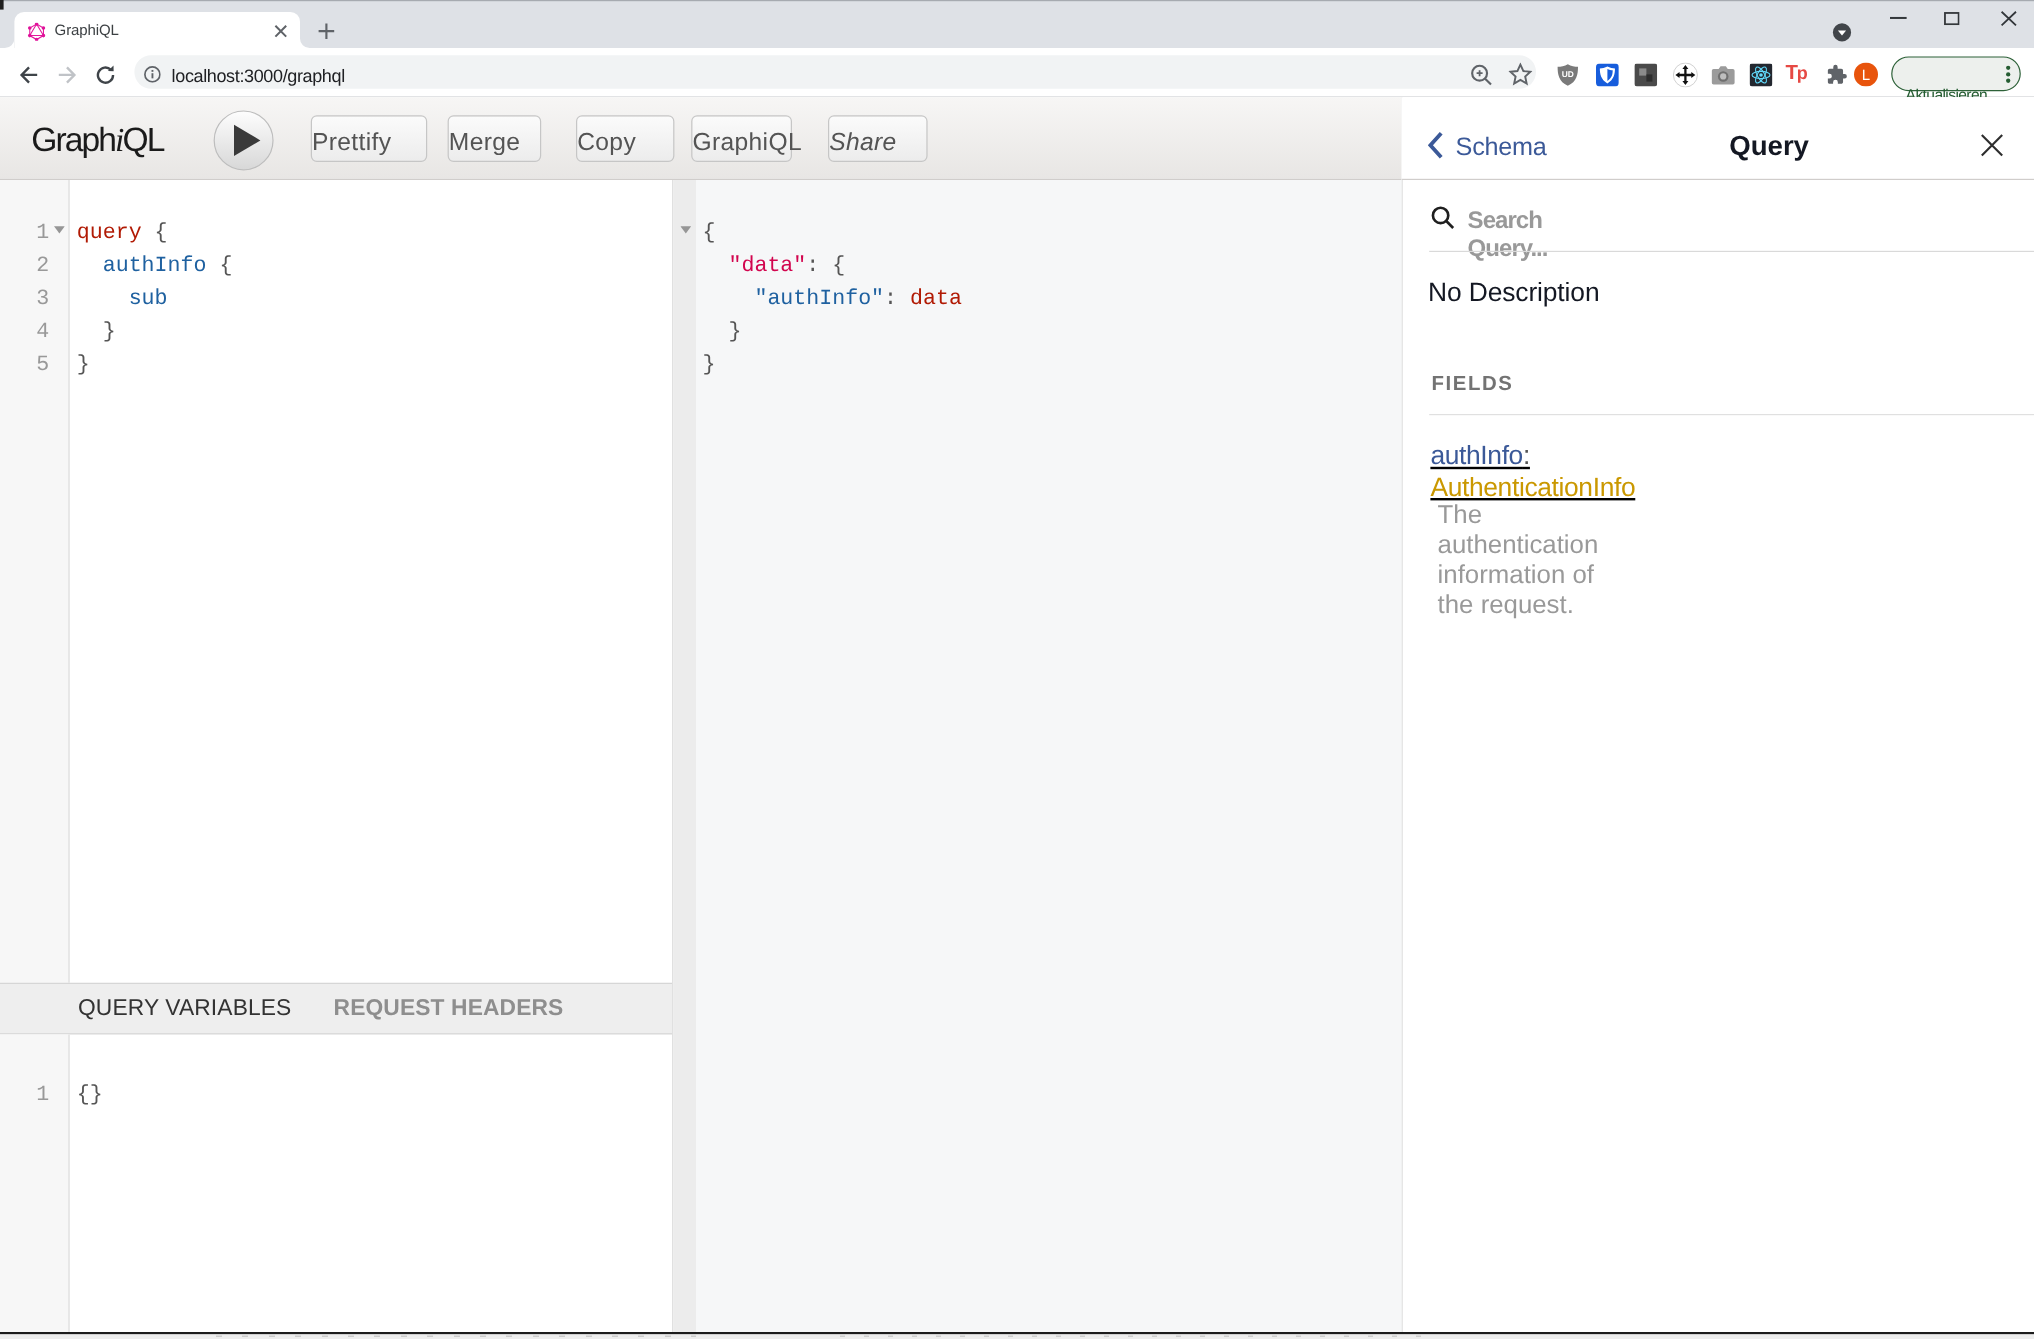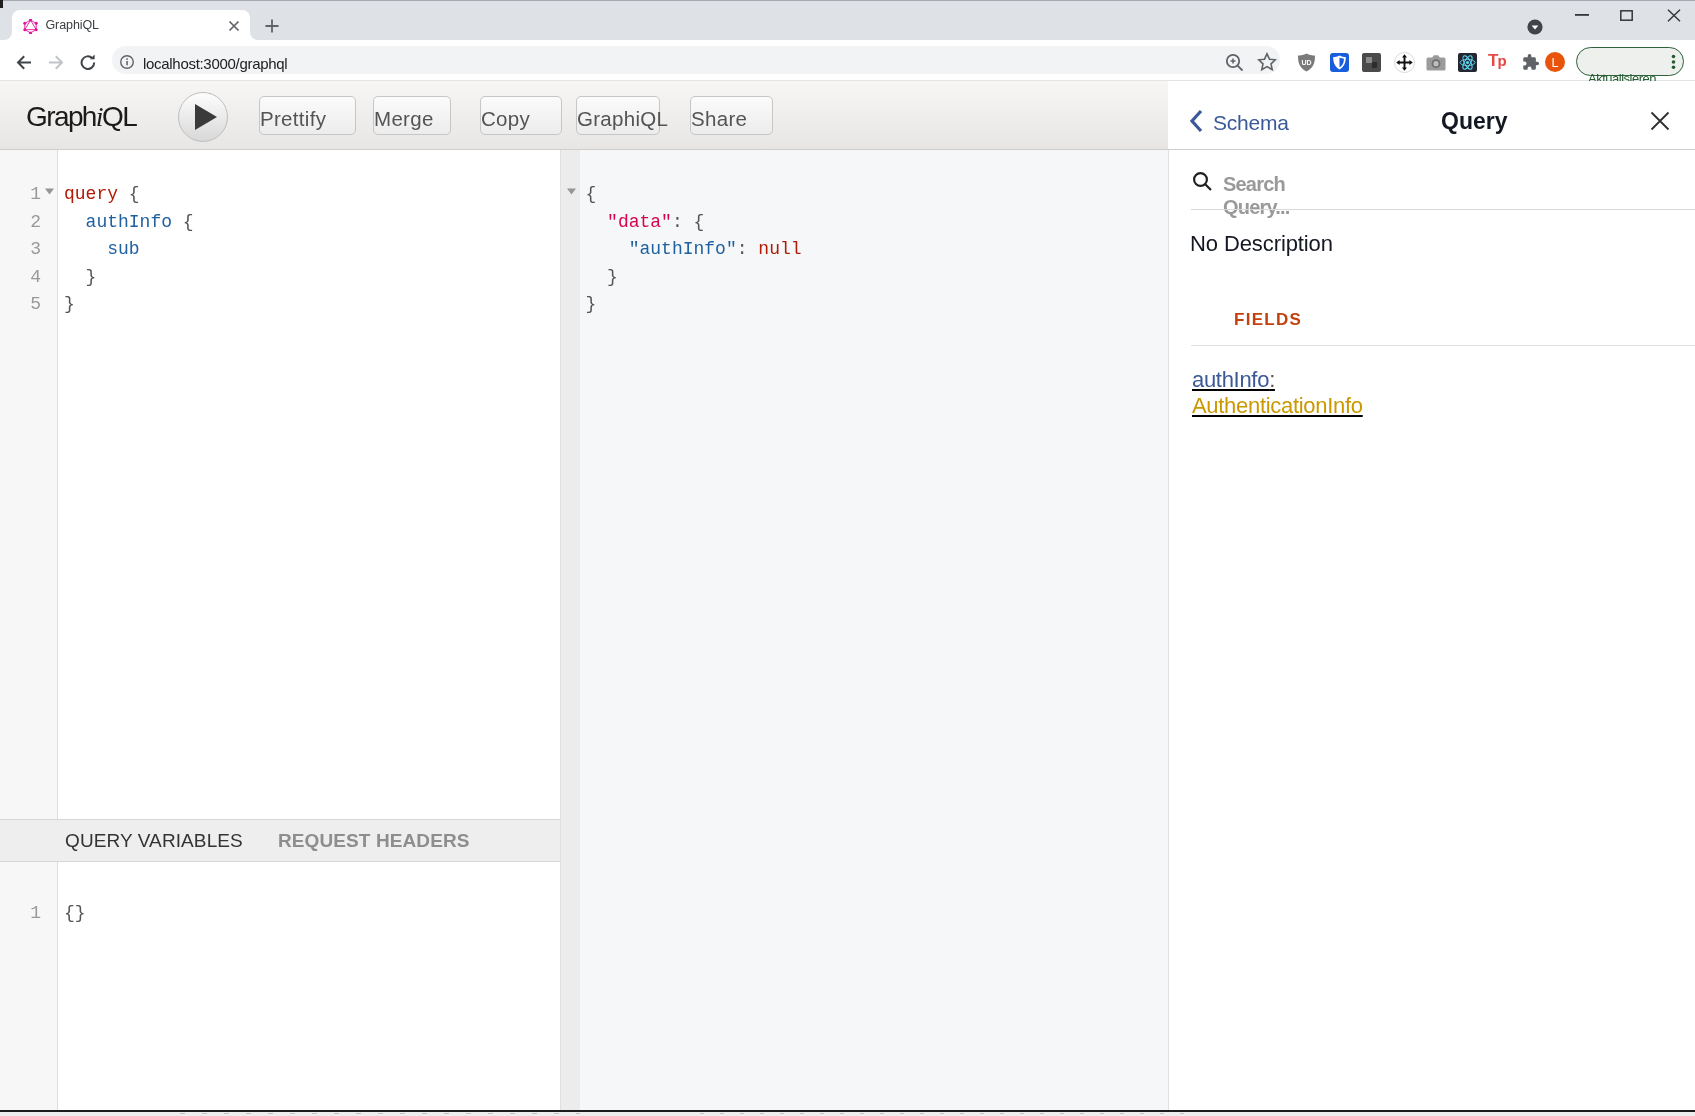--- a/index.html
+++ b/index.html
@@ -40,21 +40,21 @@
   #rgutter{left:561px;top:150px;width:19px;height:961px;background:#ececec;}
   #rlines{left:585.5px;top:181px;}
   
   #docs{left:1168px;top:81px;width:527px;height:1030px;background:#fff;border-left:1px solid #e0e0e0;box-sizing:border-box;}
   #docheader{left:1168px;top:81px;width:527px;height:69px;background:#fff;border-bottom:1px solid #d0cdcb;box-sizing:border-box;}
   #schemalink{left:1213px;top:111px;font-size:21px;letter-spacing:-0.2px;color:#3b5998;}
   #doctitle{left:1441px;top:108px;font-size:23px;font-weight:bold;color:#141823;}
   #searchph{left:1223px;top:173px;font-size:20px;letter-spacing:-0.8px;color:#999;font-weight:bold;}
   .docdivider{height:1px;background:#d9d9d9;}
   #nodesc{left:1190px;top:231px;font-size:22px;letter-spacing:-0.1px;color:#141823;}
-  #fields{left:1193px;top:310px;font-size:17px;font-weight:bold;letter-spacing:1.3px;color:#c2410c;margin-left:41px;}
+  #fields{left:1193px;top:310px;font-size:17px;font-weight:bold;letter-spacing:1.3px;color:#737373;}
   #fieldrow{left:1192px;top:367px;font-size:22px;letter-spacing:-0.3px;text-decoration:underline;}
   #fielddesc{left:1198px;top:417px;font-size:21.5px;color:#999;}
   
   #taskbar{left:0;top:1110px;width:1695px;height:2px;background:#1c1c1c;}
   #taskbar2{left:0;top:1112px;width:1695px;height:4px;background:#ededed;}
   .kw{color:#B11A04;}
   .prop{color:#1F61A0;}
   .def{color:#D2054E;}
   .pun{color:#555;}
 </style>
@@ -193,21 +193,21 @@
   <div id="gqltopbar" class="abs"></div>
   <div id="gqllogo" class="abs">Graph<em>i</em>QL</div>
   <div id="execbtn" class="abs"></div>
   <svg class="abs" style="left:193px;top:103px" width="26" height="28" viewBox="0 0 26 28">
     <path d="M2 1 L24 14 L2 27 Z" fill="#3a3a3a"></path>
   </svg>
   <div class="tbbtn abs" style="left:259px;width:97px;">Prettify</div>
   <div class="tbbtn abs" style="left:373px;width:78px;">Merge</div>
   <div class="tbbtn abs" style="left:480px;width:82px;">Copy</div>
   <div class="tbbtn abs" style="left:576px;width:84px;">GraphiQL</div>
-  <div class="tbbtn abs" style="left:690px;width:83px;">Share</div>
+  <div class="tbbtn abs" style="left:690px;width:83px;font-style:italic;">Share</div>
 
   <div id="querypane" class="abs"></div>
   <div id="qgutter" class="abs"></div>
   <div id="qnums" class="abs mono lnum">1
 2
 3
 4
 5</div>
   <svg class="abs" style="left:45px;top:188px" width="9" height="7" viewBox="0 0 9 7">
     <path d="M0 0.5 L9 0.5 L4.5 6.5 Z" fill="#969696"></path>
@@ -225,21 +225,21 @@
   <div id="vnums" class="abs mono lnum">1</div>
   <div id="vlines" class="abs mono"><span class="pun">{}</span></div>
 
   <div id="resultpane" class="abs"></div>
   <div id="rgutter" class="abs"></div>
   <svg class="abs" style="left:567px;top:188px" width="9" height="7" viewBox="0 0 9 7">
     <path d="M0 0.5 L9 0.5 L4.5 6.5 Z" fill="#969696"></path>
   </svg>
   <div id="rlines" class="abs mono"><span class="pun">{</span>
 <span class="def">  "data"</span><span class="pun">: {</span>
-<span class="prop">    "authInfo"</span><span class="pun">: </span><span class="kw">null</span>
+<span class="prop">    "authInfo"</span><span class="pun">: </span><span class="kw">data</span>
 <span class="pun">  }</span>
 <span class="pun">}</span></div>
 
   <div id="docs" class="abs"></div>
   <div id="docheader" class="abs"></div>
   <svg class="abs" style="left:1189px;top:109px" width="14" height="24" viewBox="0 0 14 24">
     <path d="M12 2 L3 12 L12 22" stroke="#3b5998" stroke-width="3.2" fill="none"></path>
   </svg>
   <div id="schemalink" class="abs">Schema</div>
   <div id="doctitle" class="abs">Query</div>
@@ -250,18 +250,19 @@
   <svg class="abs" style="left:1192px;top:171px" width="22" height="22" viewBox="0 0 22 22">
     <circle cx="8.5" cy="8.5" r="6.4" fill="none" stroke="#1f1f1f" stroke-width="2.2"></circle>
     <path d="M13.2 13.2 L19 19" stroke="#1f1f1f" stroke-width="2.2"></path>
   </svg>
   <div id="searchph" class="abs">Search Query...</div>
   <div class="abs docdivider" style="left:1191px;top:209px;width:504px;"></div>
   <div id="nodesc" class="abs">No Description</div>
   <div id="fields" class="abs">FIELDS</div>
   <div class="abs docdivider" style="left:1191px;top:345px;width:504px;background:#e0e0e0;"></div>
   <div id="fieldrow" class="abs"><span style="color:#3b5998">authInfo</span><span style="color:#555">: </span><span style="color:#ca9800">AuthenticationInfo</span></div>
+  <div id="fielddesc" class="abs">The authentication information of the request.</div>
 
   <div id="taskbar" class="abs"></div>
   <div id="taskbar2" class="abs"></div>
   <div class="abs" style="left:180px;top:1113px;width:400px;height:1px;background:repeating-linear-gradient(90deg,#c2c2c2 0 5px,#ededed 5px 22px);"></div>
   <div class="abs" style="left:700px;top:1113px;width:500px;height:1px;background:repeating-linear-gradient(90deg,#c6c6c6 0 4px,#ededed 4px 20px);"></div>
 </div>
 
 </body></html>

